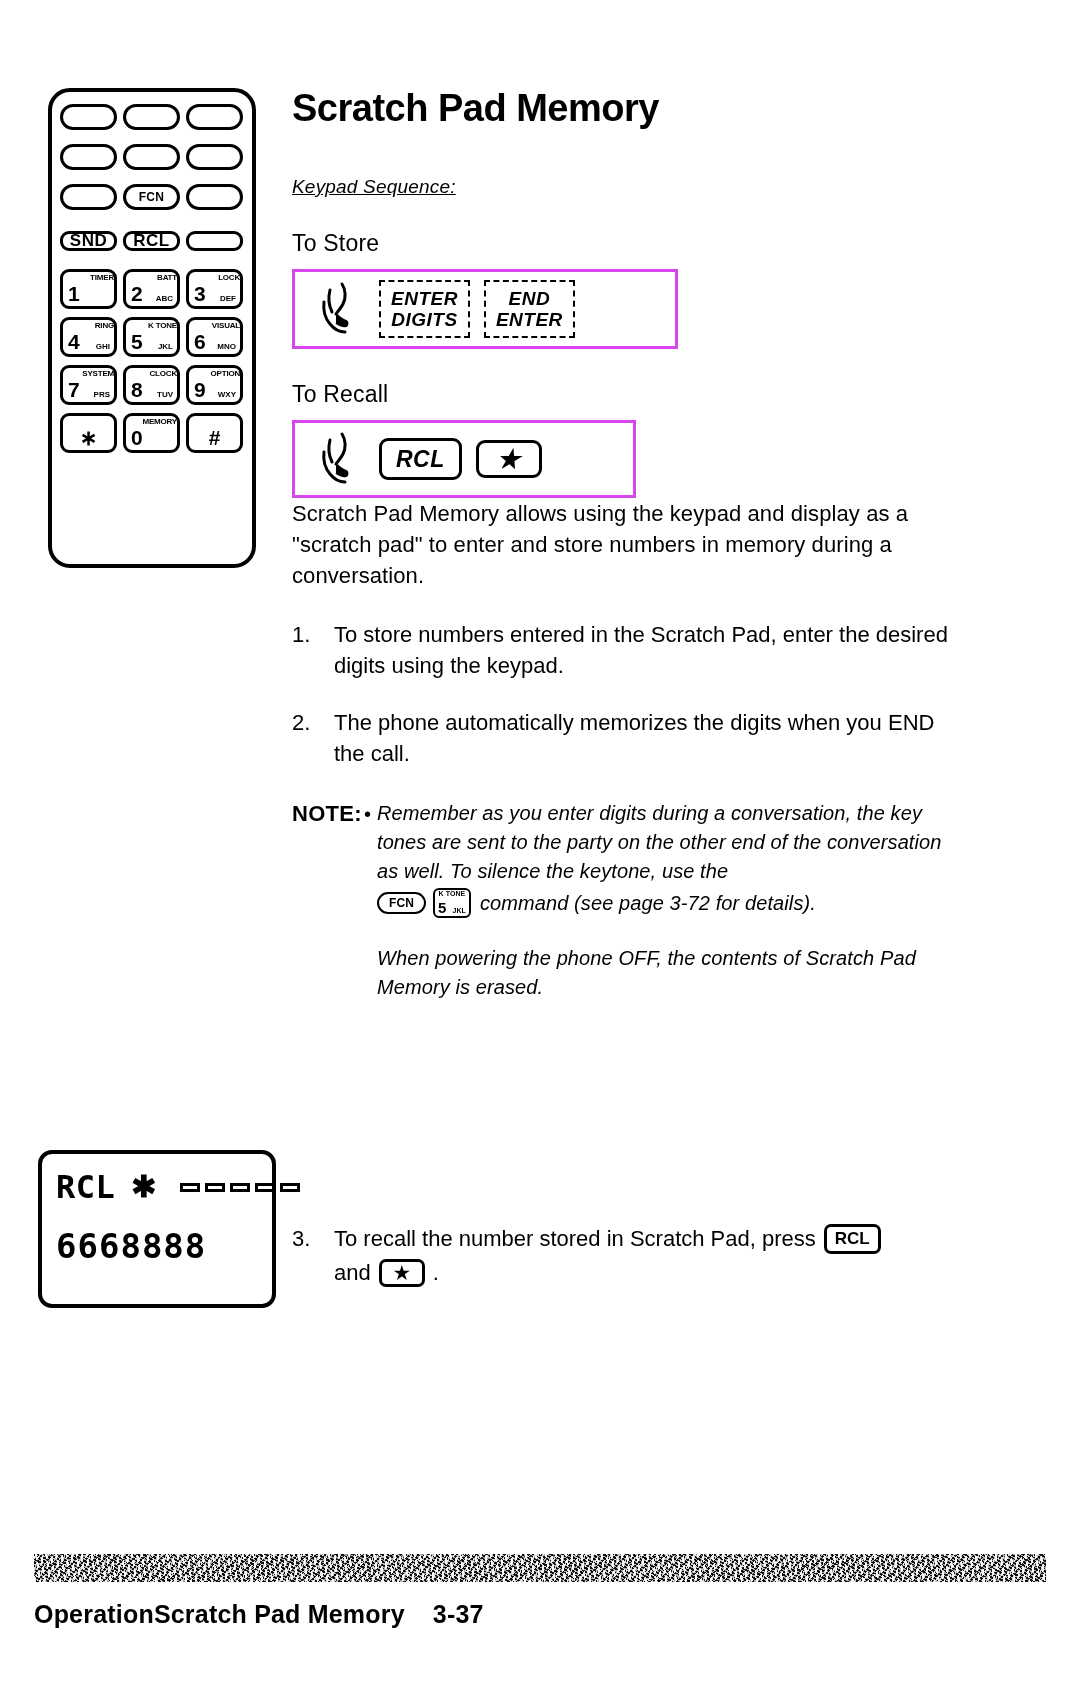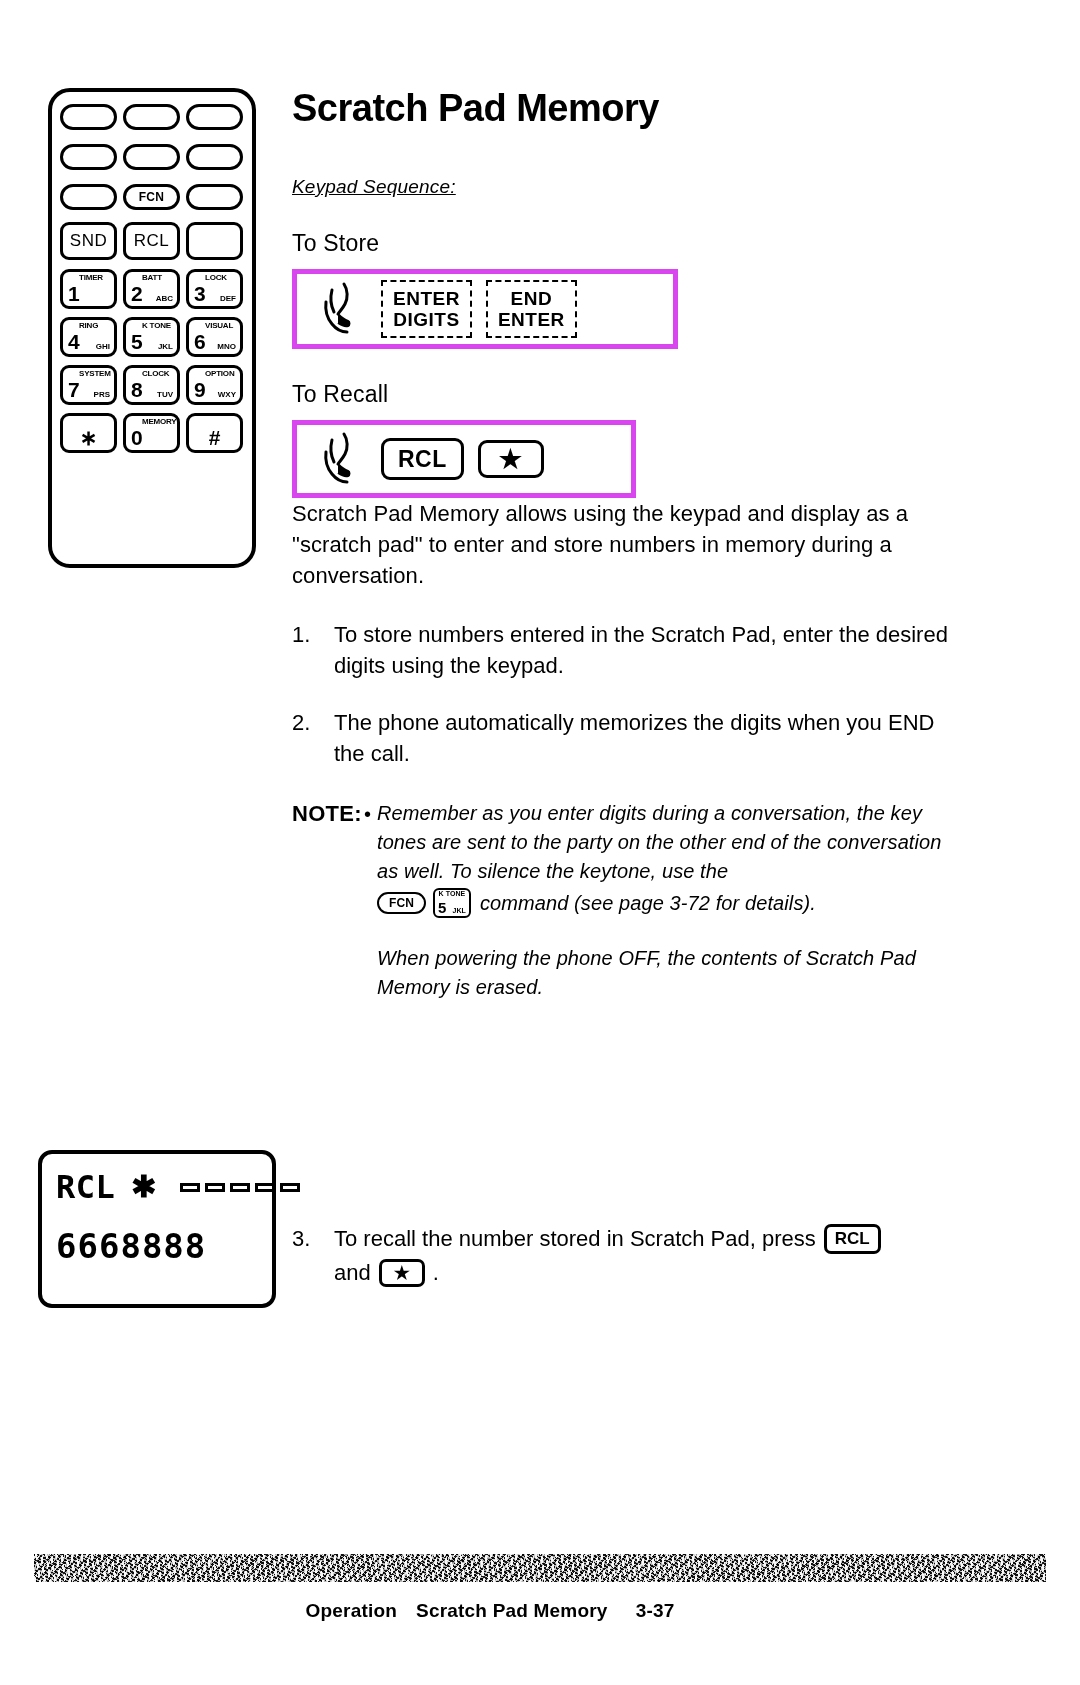--- a/index.html
+++ b/index.html
@@ -59,47 +59,47 @@
     box-sizing: border-box;
     display: flex;
     align-items: center;
     justify-content: center;
     font-size: 12px;
     font-weight: bold;
     letter-spacing: .3px;
   }
   .bigkey {
     width: 100%;
-    height: 38px;
+    height: 20px;
     border: 3px solid #000;
     border-radius: 9px;
     box-sizing: border-box;
     display: flex;
     align-items: center;
     justify-content: center;
     font-size: 17px;
-    font-weight: normal;
+    font-weight: bold;
     letter-spacing: .5px;
   }
   .kslot.tall { height: 42px; }
   .numkey {
     width: 100%;
     height: 40px;
     border: 3px solid #000;
     border-radius: 9px;
     box-sizing: border-box;
     position: relative;
     display: block;
   }
   .numkey .func {
     position: absolute;
     top: 1px;
     left: 16px;
     right: 0;
-    text-align: left;
+    text-align: right;
     font-size: 8px;
     font-weight: bold;
     letter-spacing: -0.2px;
     line-height: 9px;
   }
   .numkey .dig {
     position: absolute;
     bottom: 0px;
     left: 5px;
     font-size: 21px;
@@ -143,25 +143,26 @@
   }
   .steplabel {
     margin-top: 32px;
     font-size: 23px;
     letter-spacing: .2px;
   }
 
   
   .seqbox {
     margin-top: 12px;
-    border: 5px solid #d946ef;
+    border: 3px solid #d946ef;
     box-sizing: border-box;
     display: flex;
     align-items: center;
     background: #fff;
+    font-style: italic;
   }
   .seqbox.store { width: 386px; height: 80px; padding: 0 12px; }
   .seqbox.recall { width: 344px; height: 78px; padding: 0 12px; }
   .finger {
     width: 58px;
     height: 62px;
     flex: 0 0 auto;
     display: flex;
     align-items: center;
     justify-content: center;
@@ -391,26 +392,25 @@
       repeating-linear-gradient(31deg, rgba(255,255,255,.7) 0 1px, rgba(0,0,0,0) 1px 3px),
       repeating-linear-gradient(-48deg, rgba(0,0,0,.9) 0 2px, rgba(255,255,255,0) 2px 7px);
     mix-blend-mode: normal;
   }
   .footer {
     position: absolute;
     left: 34px;
     top: 1600px;
     width: 912px;
     display: flex;
-    justify-content: center;
+    justify-content: flex-start;
     align-items: baseline;
-    font-size: 19px;
+    font-size: 25px;
     font-weight: bold;
     letter-spacing: .2px;
-    gap: 19px;
   }
   .footer .right { display: flex; gap: 28px; }
 </style>
 </head>
 <body>
 
 <div class="page">
 
   <div class="handset">
     <div class="keygrid">

